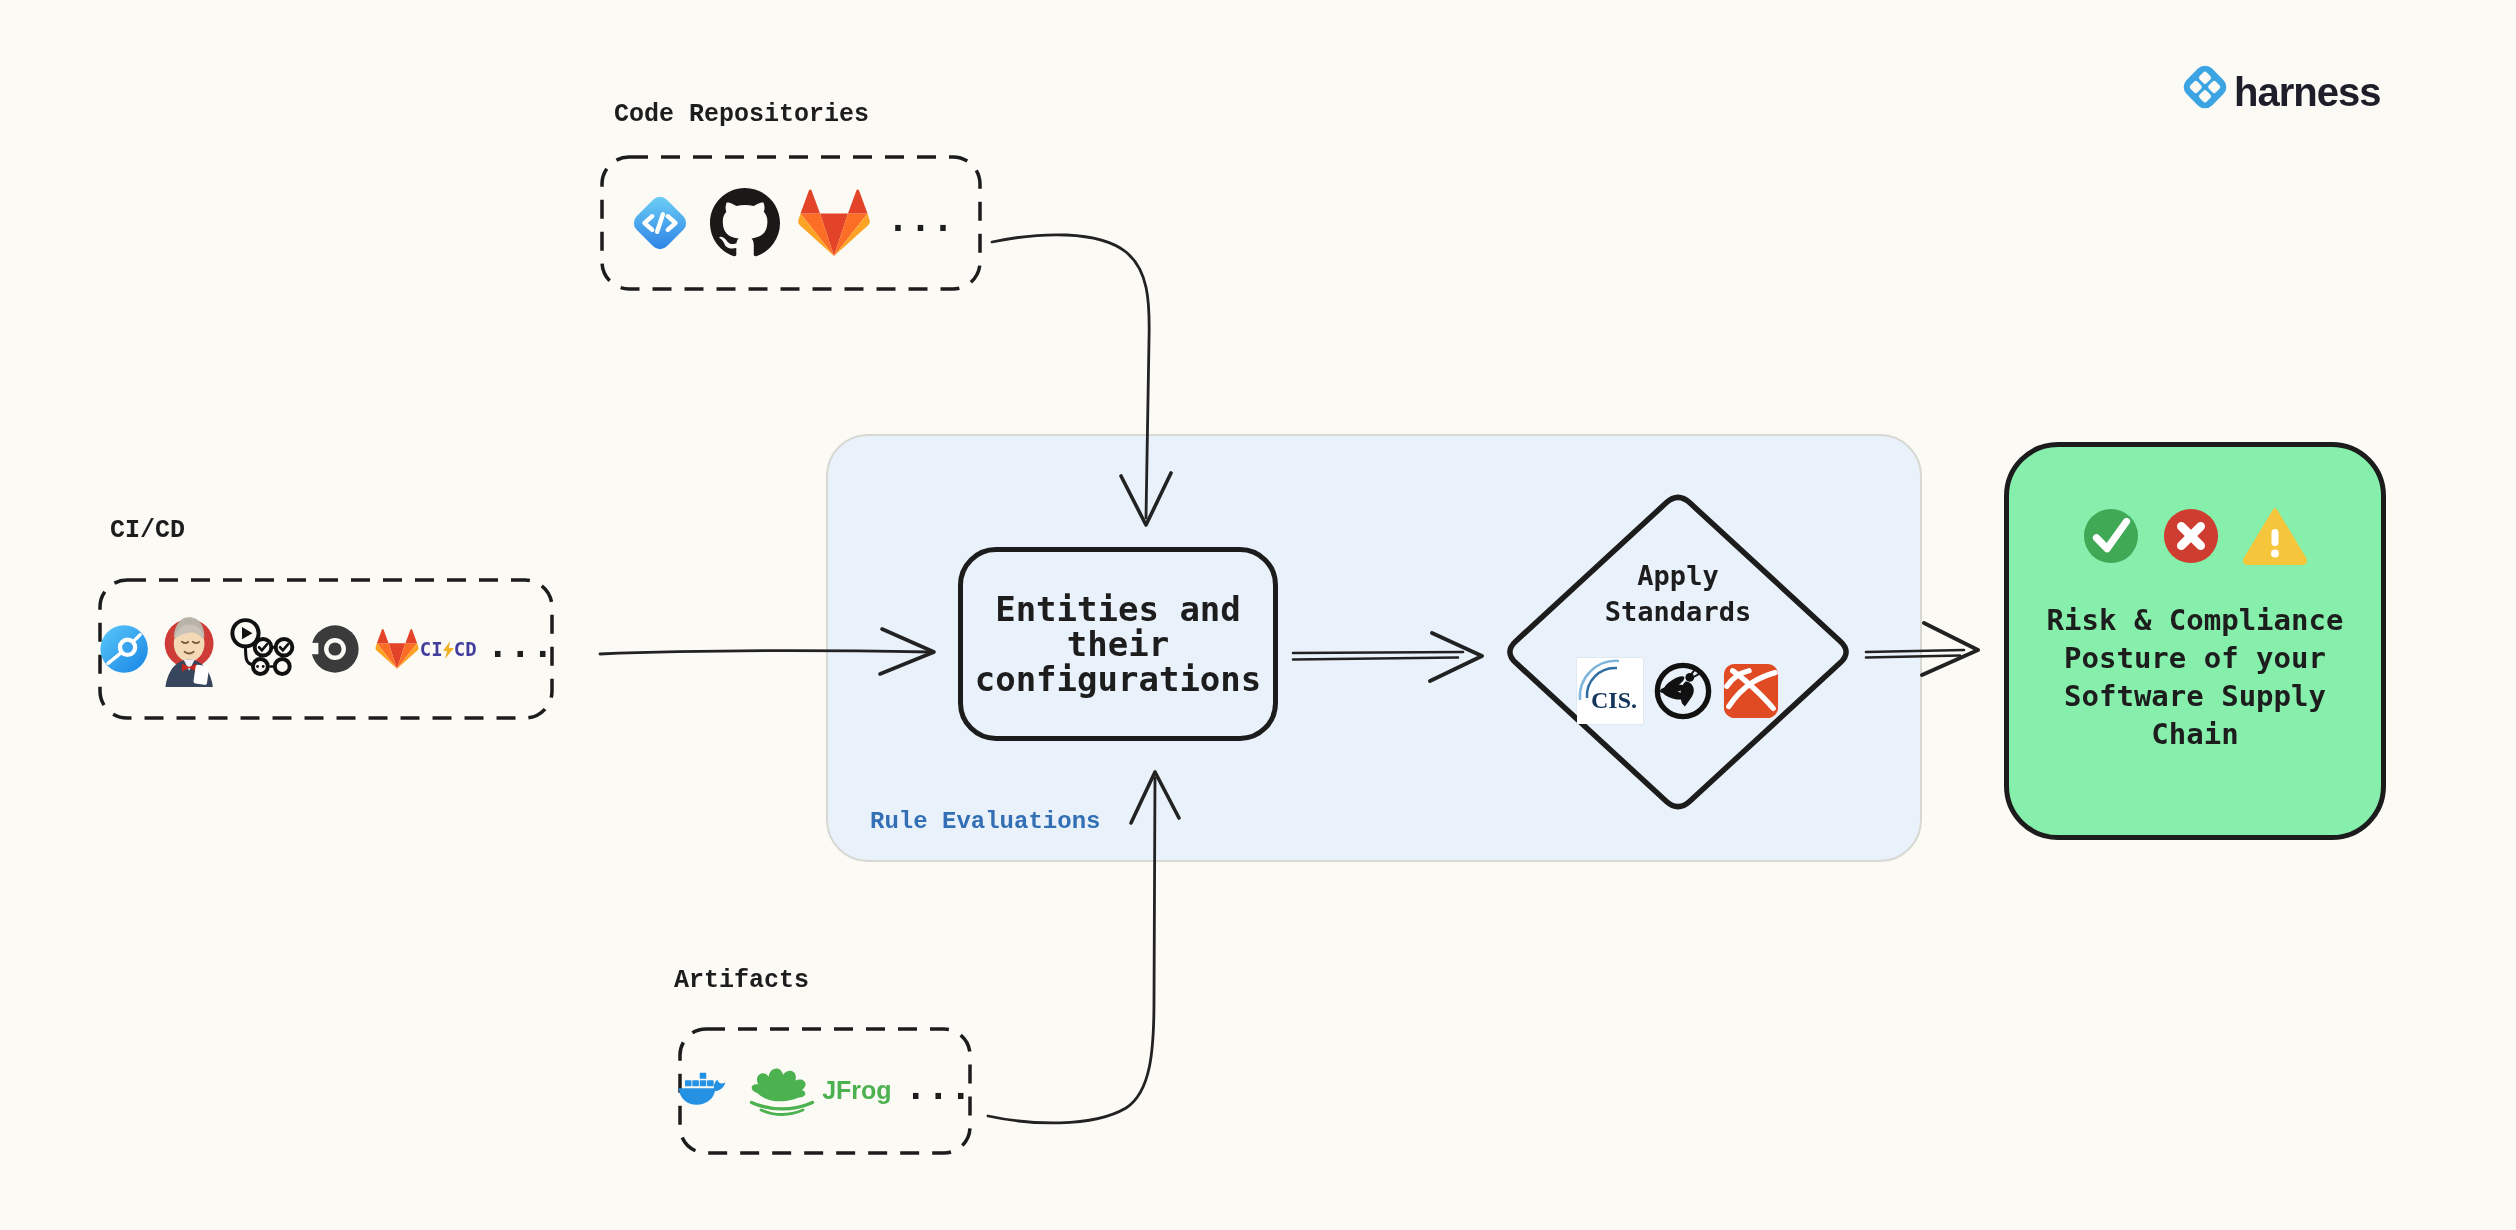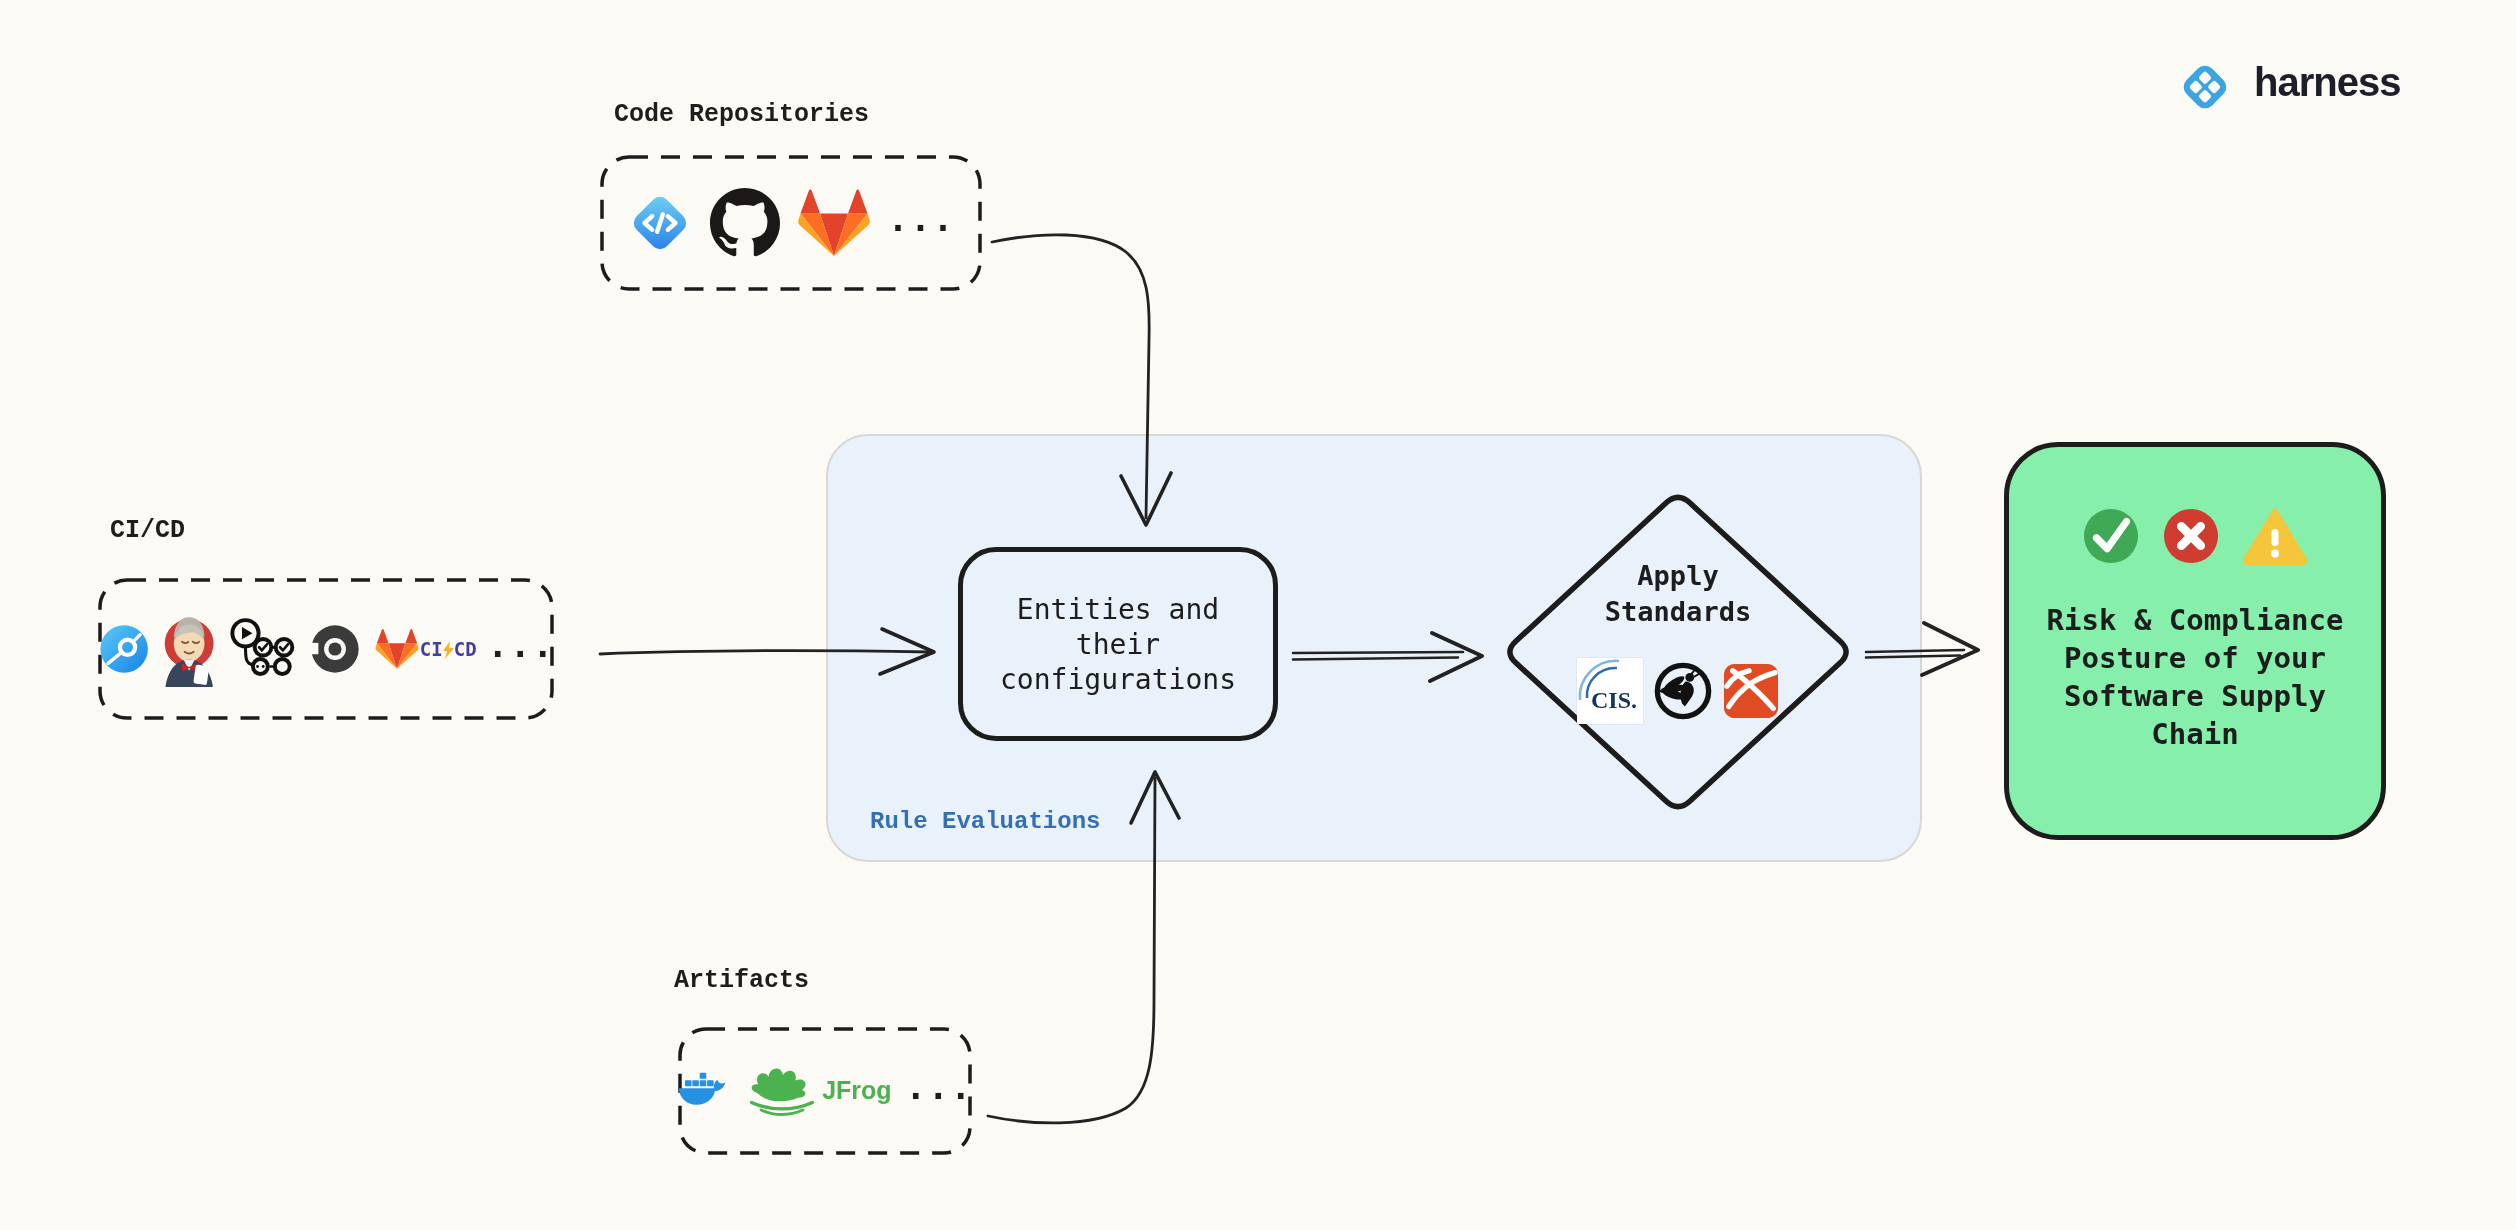--- a/index.html
+++ b/index.html
@@ -12,38 +12,38 @@
   .dashed-box{position:absolute;}
   .dashed-box svg.dash{position:absolute;inset:0;}
   .icon-row{position:absolute;inset:0;display:flex;align-items:center;justify-content:center;}
   .dots{font-family:"DejaVu Sans Mono", monospace;font-weight:700;font-size:34px;color:#1d1d1d;letter-spacing:2px;line-height:1;padding-bottom:8px;}
 
   
   .rule-container{position:absolute;left:826px;top:434px;width:1096px;height:428px;background:#e9f1fb;border:2px solid #d8d8d2;border-radius:42px;box-sizing:border-box;}
   .rule-label{position:absolute;left:42px;top:372px;font-size:24px;font-weight:700;color:#336fb4;}
 
   .entities-box{position:absolute;left:130px;top:111px;width:320px;height:194px;border:5px solid #1c1c1c;border-radius:38px;box-sizing:border-box;display:flex;align-items:center;justify-content:center;}
-  .entities-text{font-size:28px;font-weight:400;line-height:35px;text-align:center;width:300px;}
+  .entities-text{font-size:34px;font-weight:700;line-height:35px;text-align:center;width:300px;}
 
   .diamond-wrap{position:absolute;left:670px;top:50px;width:360px;height:332px;}
   .diamond-wrap svg.diamond-shape{position:absolute;inset:0;}
   .apply-text{position:absolute;left:70px;top:72px;width:220px;text-align:center;font-size:27px;font-weight:600;line-height:36px;}
   .standards-icons{position:absolute;left:0;top:172px;width:100%;display:flex;justify-content:center;align-items:center;gap:10px;}
 
   .cis-box{width:66px;height:66px;background:#ffffff;border-radius:1px;position:relative;display:flex;align-items:flex-end;justify-content:flex-end;box-shadow:0 0 0 1px rgba(0,0,0,0.04);}
   .cis-text{font-family:"Liberation Serif", serif;font-weight:700;font-size:24px;color:#14365c;padding:0 6px 12px 0;line-height:1;}
   .cis-arcs{position:absolute;inset:0;}
 
   
   .outcome-box{position:absolute;left:2004px;top:442px;width:382px;height:398px;background:#86efac;border:5px solid #1c1c1c;border-radius:54px;box-sizing:border-box;}
   .status-row{display:flex;justify-content:center;align-items:center;gap:22px;margin-top:60px;}
   .outcome-text{margin:36px auto 0;width:334px;text-align:center;font-size:29px;font-weight:600;line-height:38px;}
 
   
-  .brand{position:absolute;left:2180px;top:62px;display:flex;align-items:flex-start;gap:24px;}
+  .brand{position:absolute;left:2180px;top:62px;display:flex;align-items:flex-end;gap:4px;}
   .brand-text{font-family:"Liberation Sans", sans-serif;font-weight:700;font-size:40px;color:#1e1e2a;letter-spacing:-1px;line-height:1;}
 
   .arrows{position:absolute;inset:0;pointer-events:none;z-index:40;}
 
   .icon-col{display:flex;align-items:center;line-height:1;}
   .jfrog-text{font-family:"Liberation Sans", sans-serif;font-weight:700;font-size:25px;color:#4cb14f;margin-top:-2px;}
   .cicd-icon-text{font-family:"DejaVu Sans Mono", monospace;font-weight:700;font-size:19px;color:#433d9e;display:flex;align-items:center;margin-top:1px;}
 </style>
 </head>
 <body>

